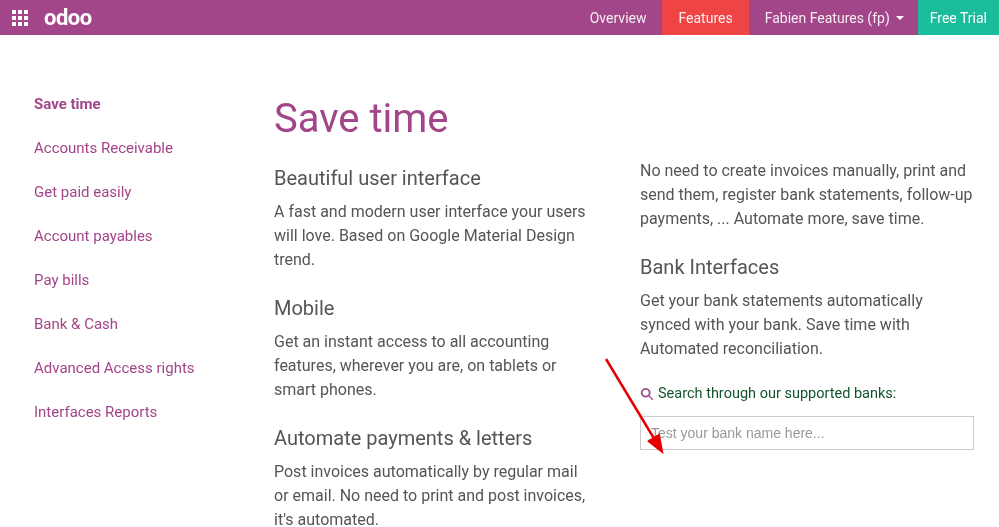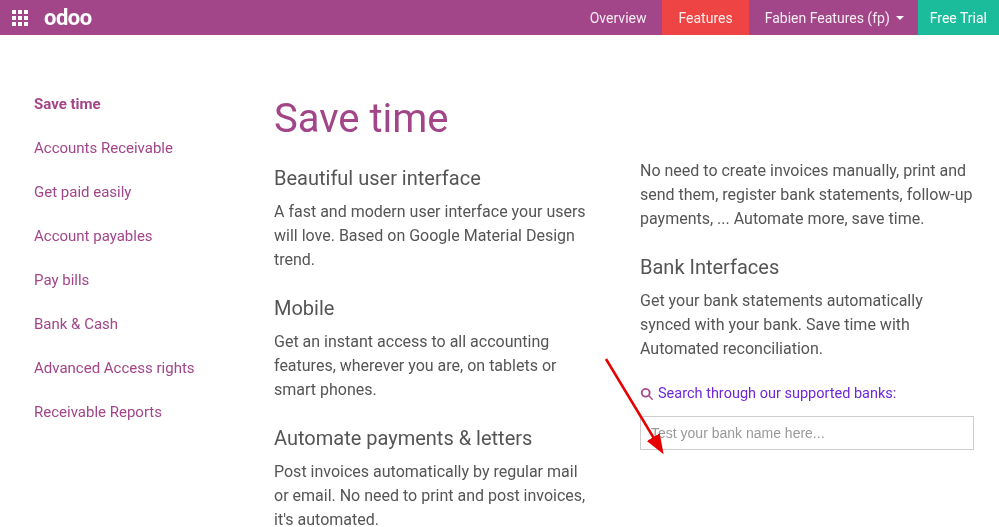--- a/index.html
+++ b/index.html
@@ -104,21 +104,21 @@
     font-size: 20px;
     margin-bottom: 10px;
   }
   p {
     color: #555;
     font-size: 16px;
     line-height: 1.5;
     margin-bottom: 24px;
   }
   .bank-search-label {
-    color: #6d28d9;
+    color: #14532d;
     font-size: 14.5px;
     margin-bottom: 14px;
     display: flex;
     align-items: center;
     gap: 4px;
   }
   .bank-search-label svg { width: 14px; height: 14px; fill: #a24689; }
   .bank-input {
     width: 100%;
     border: 1px solid #ccc;
@@ -166,21 +166,21 @@
 
 <div class="page">
   <div class="sidebar">
     <span class="item active">Save time</span>
     <span class="item">Accounts Receivable</span>
     <span class="item">Get paid easily</span>
     <span class="item">Account payables</span>
     <span class="item">Pay bills</span>
     <span class="item">Bank &amp; Cash</span>
     <span class="item">Advanced Access rights</span>
-    <span class="item">Receivable Reports</span>
+    <span class="item">Interfaces Reports</span>
   </div>
 
   <div class="content">
     <div class="col col-left">
       <h1>Save time</h1>
       <h2>Beautiful user interface</h2>
       <p>A fast and modern user interface your users will love. Based on Google Material Design trend.</p>
       <h2>Mobile</h2>
       <p>Get an instant access to all accounting features, wherever you are, on tablets or smart phones.</p>
       <h2>Automate payments &amp; letters</h2>

